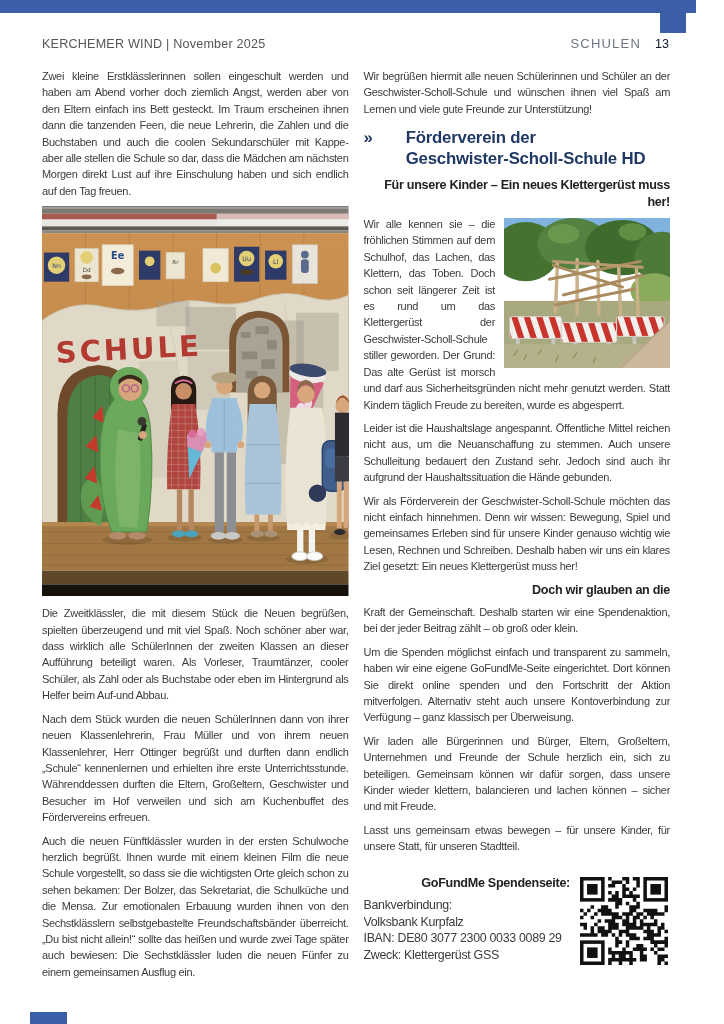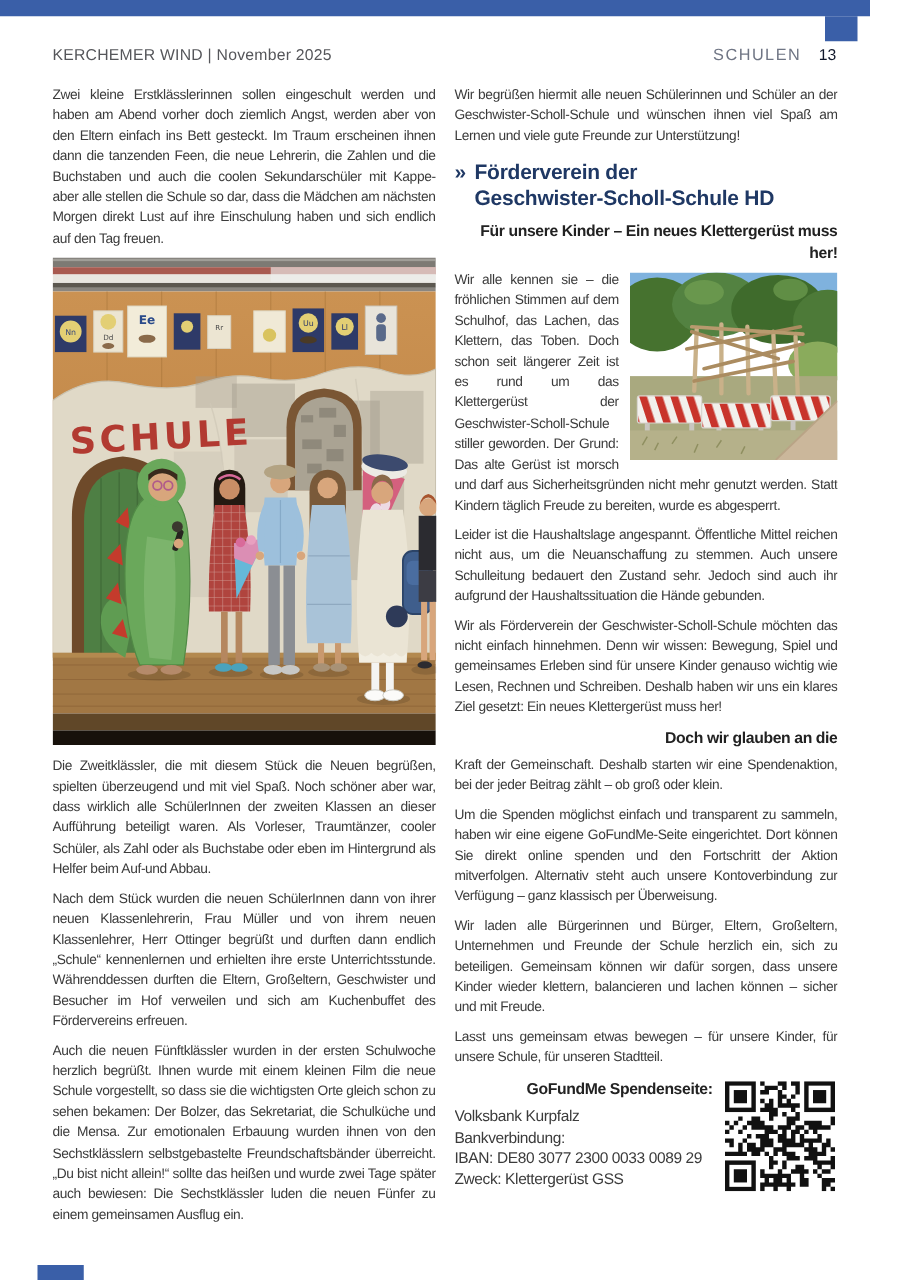--- a/index.html
+++ b/index.html
@@ -35,29 +35,29 @@
   }
   
   figure.stage-photo{margin:2px 0 9px;padding:0;}
   figure.stage-photo svg{display:block;width:100%;height:390px;}
   
   h2.heading{
     display:flex;gap:7px;margin:11px 0 8px;
     font-size:16.8px;line-height:20.5px;font-weight:bold;color:#1f3864;
     letter-spacing:-0.2px;
   }
-  h2.heading .hl{display:block;}
+  h2.heading .hl{display:block;margin-left:26px;}
   
   .kletter-photo{
     float:right;width:166px;height:150px;margin:2px 0 4px 9px;
   }
   .kletter-photo svg{display:block;width:166px;height:150px;}
   .clearfix::after{content:"";display:block;clear:both;}
   
-  .donate{overflow:hidden;margin-top:8px;}
+  .donate{overflow:hidden;margin-top:20px;}
   .qr-box{float:right;width:88px;height:88px;margin:2px 2px 6px 10px;}
   .qr-box svg{display:block;width:88px;height:88px;}
   .bank-lines div{
     font-size:12.4px;line-height:16.6px;letter-spacing:-0.3px;
   }
   
   .footer-mark{position:absolute;left:30px;bottom:0;width:37px;height:12px;background:#3a5fa8;}
 </style>
 </head>
 <body>
@@ -356,21 +356,21 @@
         <span>Wir alle kennen sie – die fröhlichen Stimmen auf dem Schulhof, das Lachen, das Klettern, das Toben. Doch schon seit längerer Zeit ist es rund um das Klettergerüst der Geschwister-Scholl-Schule stiller geworden. Der Grund: Das alte Gerüst ist morsch und darf aus Sicherheitsgründen nicht mehr genutzt werden. Statt Kindern täglich Freude zu bereiten, wurde es abgesperrt.</span>
       </p>
 
       <p class="body">Leider ist die Haushaltslage angespannt. Öffentliche Mittel reichen nicht aus, um die Neuanschaffung zu stemmen. Auch unsere Schulleitung bedauert den Zustand sehr. Jedoch sind auch ihr aufgrund der Haushaltssituation die Hände gebunden.</p>
       <p class="body">Wir als Förderverein der Geschwister-Scholl-Schule möchten das nicht einfach hinnehmen. Denn wir wissen: Bewegung, Spiel und gemeinsames Erleben sind für unsere Kinder genauso wichtig wie Lesen, Rechnen und Schreiben. Deshalb haben wir uns ein klares Ziel gesetzt: Ein neues Klettergerüst muss her!</p>
 
       <p class="subhead">Doch wir glauben an die</p>
       <p class="body">Kraft der Gemeinschaft. Deshalb starten wir eine Spendenaktion, bei der jeder Beitrag zählt – ob groß oder klein.</p>
       <p class="body">Um die Spenden möglichst einfach und transparent zu sammeln, haben wir eine eigene GoFundMe-Seite eingerichtet. Dort können Sie direkt online spenden und den Fortschritt der Aktion mitverfolgen. Alternativ steht auch unsere Kontoverbindung zur Verfügung – ganz klassisch per Überweisung.</p>
       <p class="body">Wir laden alle Bürgerinnen und Bürger, Eltern, Großeltern, Unternehmen und Freunde der Schule herzlich ein, sich zu beteiligen. Gemeinsam können wir dafür sorgen, dass unsere Kinder wieder klettern, balancieren und lachen können – sicher und mit Freude.</p>
-      <p class="body">Lasst uns gemeinsam etwas bewegen – für unsere Kinder, für unsere Schule, für unseren Stadtteil.</p>
+      <p class="body">Lasst uns gemeinsam etwas bewegen – für unsere Kinder, für unsere Statt, für unseren Stadtteil.</p>
 
       <div class="donate">
         <span class="qr-box">
           <svg viewBox="0 0 25 25">
             <rect x="0" y="0" width="25" height="25" fill="#ffffff"></rect>
             <g id="qr-modules">
                 <path d="M8 0h1v1h-1zM12 0h1v1h-1zM13 0h1v1h-1zM15 0h1v1h-1zM16 0h1v1h-1zM9 1h1v1h-1zM10 1h1v1h-1zM11 1h1v1h-1zM13 1h1v1h-1zM16 1h1v1h-1zM8 2h1v1h-1zM9 2h1v1h-1zM12 2h1v1h-1zM16 2h1v1h-1zM12 3h1v1h-1zM13 3h1v1h-1zM15 3h1v1h-1zM8 4h1v1h-1zM10 4h1v1h-1zM12 4h1v1h-1zM14 4h1v1h-1zM9 5h1v1h-1zM10 5h1v1h-1zM12 5h1v1h-1zM13 5h1v1h-1zM14 5h1v1h-1zM15 5h1v1h-1zM16 5h1v1h-1zM8 6h1v1h-1zM9 6h1v1h-1zM10 6h1v1h-1zM11 6h1v1h-1zM15 6h1v1h-1zM10 7h1v1h-1zM11 7h1v1h-1zM13 7h1v1h-1zM16 7h1v1h-1zM3 8h1v1h-1zM6 8h1v1h-1zM7 8h1v1h-1zM10 8h1v1h-1zM14 8h1v1h-1zM15 8h1v1h-1zM16 8h1v1h-1zM24 8h1v1h-1zM0 9h1v1h-1zM2 9h1v1h-1zM5 9h1v1h-1zM6 9h1v1h-1zM7 9h1v1h-1zM8 9h1v1h-1zM14 9h1v1h-1zM15 9h1v1h-1zM18 9h1v1h-1zM19 9h1v1h-1zM20 9h1v1h-1zM21 9h1v1h-1zM24 9h1v1h-1zM1 10h1v1h-1zM4 10h1v1h-1zM6 10h1v1h-1zM7 10h1v1h-1zM8 10h1v1h-1zM9 10h1v1h-1zM10 10h1v1h-1zM12 10h1v1h-1zM13 10h1v1h-1zM14 10h1v1h-1zM16 10h1v1h-1zM17 10h1v1h-1zM19 10h1v1h-1zM20 10h1v1h-1zM21 10h1v1h-1zM22 10h1v1h-1zM23 10h1v1h-1zM0 11h1v1h-1zM3 11h1v1h-1zM9 11h1v1h-1zM10 11h1v1h-1zM11 11h1v1h-1zM13 11h1v1h-1zM15 11h1v1h-1zM16 11h1v1h-1zM18 11h1v1h-1zM20 11h1v1h-1zM5 12h1v1h-1zM7 12h1v1h-1zM8 12h1v1h-1zM9 12h1v1h-1zM12 12h1v1h-1zM13 12h1v1h-1zM15 12h1v1h-1zM17 12h1v1h-1zM21 12h1v1h-1zM0 13h1v1h-1zM1 13h1v1h-1zM4 13h1v1h-1zM8 13h1v1h-1zM9 13h1v1h-1zM10 13h1v1h-1zM12 13h1v1h-1zM13 13h1v1h-1zM14 13h1v1h-1zM15 13h1v1h-1zM17 13h1v1h-1zM18 13h1v1h-1zM19 13h1v1h-1zM20 13h1v1h-1zM21 13h1v1h-1zM23 13h1v1h-1zM1 14h1v1h-1zM3 14h1v1h-1zM5 14h1v1h-1zM6 14h1v1h-1zM8 14h1v1h-1zM9 14h1v1h-1zM10 14h1v1h-1zM13 14h1v1h-1zM14 14h1v1h-1zM15 14h1v1h-1zM16 14h1v1h-1zM17 14h1v1h-1zM19 14h1v1h-1zM22 14h1v1h-1zM23 14h1v1h-1zM3 15h1v1h-1zM5 15h1v1h-1zM6 15h1v1h-1zM7 15h1v1h-1zM8 15h1v1h-1zM11 15h1v1h-1zM12 15h1v1h-1zM13 15h1v1h-1zM18 15h1v1h-1zM19 15h1v1h-1zM20 15h1v1h-1zM22 15h1v1h-1zM24 15h1v1h-1zM0 16h1v1h-1zM1 16h1v1h-1zM2 16h1v1h-1zM3 16h1v1h-1zM4 16h1v1h-1zM6 16h1v1h-1zM7 16h1v1h-1zM9 16h1v1h-1zM11 16h1v1h-1zM13 16h1v1h-1zM14 16h1v1h-1zM15 16h1v1h-1zM19 16h1v1h-1zM20 16h1v1h-1zM21 16h1v1h-1zM22 16h1v1h-1zM10 17h1v1h-1zM14 17h1v1h-1zM15 17h1v1h-1zM16 17h1v1h-1zM18 17h1v1h-1zM19 17h1v1h-1zM20 17h1v1h-1zM24 17h1v1h-1zM10 18h1v1h-1zM11 18h1v1h-1zM13 18h1v1h-1zM20 18h1v1h-1zM21 18h1v1h-1zM22 18h1v1h-1zM23 18h1v1h-1zM24 18h1v1h-1zM10 19h1v1h-1zM13 19h1v1h-1zM16 19h1v1h-1zM17 19h1v1h-1zM21 19h1v1h-1zM24 19h1v1h-1zM8 20h1v1h-1zM12 20h1v1h-1zM15 20h1v1h-1zM16 20h1v1h-1zM17 20h1v1h-1zM18 20h1v1h-1zM20 20h1v1h-1zM22 20h1v1h-1zM23 20h1v1h-1zM8 21h1v1h-1zM9 21h1v1h-1zM10 21h1v1h-1zM11 21h1v1h-1zM12 21h1v1h-1zM13 21h1v1h-1zM14 21h1v1h-1zM17 21h1v1h-1zM21 21h1v1h-1zM9 22h1v1h-1zM11 22h1v1h-1zM12 22h1v1h-1zM14 22h1v1h-1zM17 22h1v1h-1zM18 22h1v1h-1zM22 22h1v1h-1zM23 22h1v1h-1zM24 22h1v1h-1zM8 23h1v1h-1zM9 23h1v1h-1zM10 23h1v1h-1zM11 23h1v1h-1zM12 23h1v1h-1zM13 23h1v1h-1zM14 23h1v1h-1zM15 23h1v1h-1zM17 23h1v1h-1zM18 23h1v1h-1zM22 23h1v1h-1zM23 23h1v1h-1zM8 24h1v1h-1zM11 24h1v1h-1zM14 24h1v1h-1zM22 24h1v1h-1zM24 24h1v1h-1z" fill="#111"></path>
                 <rect x="0" y="0" width="7" height="7" fill="#111"></rect>
                 <rect x="1" y="1" width="5" height="5" fill="#fff"></rect>
                 <rect x="2" y="2" width="3" height="3" fill="#111"></rect>
@@ -378,22 +378,22 @@
                 <rect x="19" y="1" width="5" height="5" fill="#fff"></rect>
                 <rect x="20" y="2" width="3" height="3" fill="#111"></rect>
                 <rect x="0" y="18" width="7" height="7" fill="#111"></rect>
                 <rect x="1" y="19" width="5" height="5" fill="#fff"></rect>
                 <rect x="2" y="20" width="3" height="3" fill="#111"></rect>
               </g>
           </svg>
         </span>
         <p class="subhead">GoFundMe Spendenseite:</p>
         <div class="bank-lines">
+          <div>Bankverbindung:</div>
           <div>Volksbank Kurpfalz</div>
-          <div>Bankverbindung:</div>
           <div>IBAN: DE80 3077 2300 0033 0089 29</div>
           <div>Zweck: Klettergerüst GSS</div>
         </div>
       </div>
 
     </div>
   </div>
 
   <div class="footer-mark"></div>
 </div>

